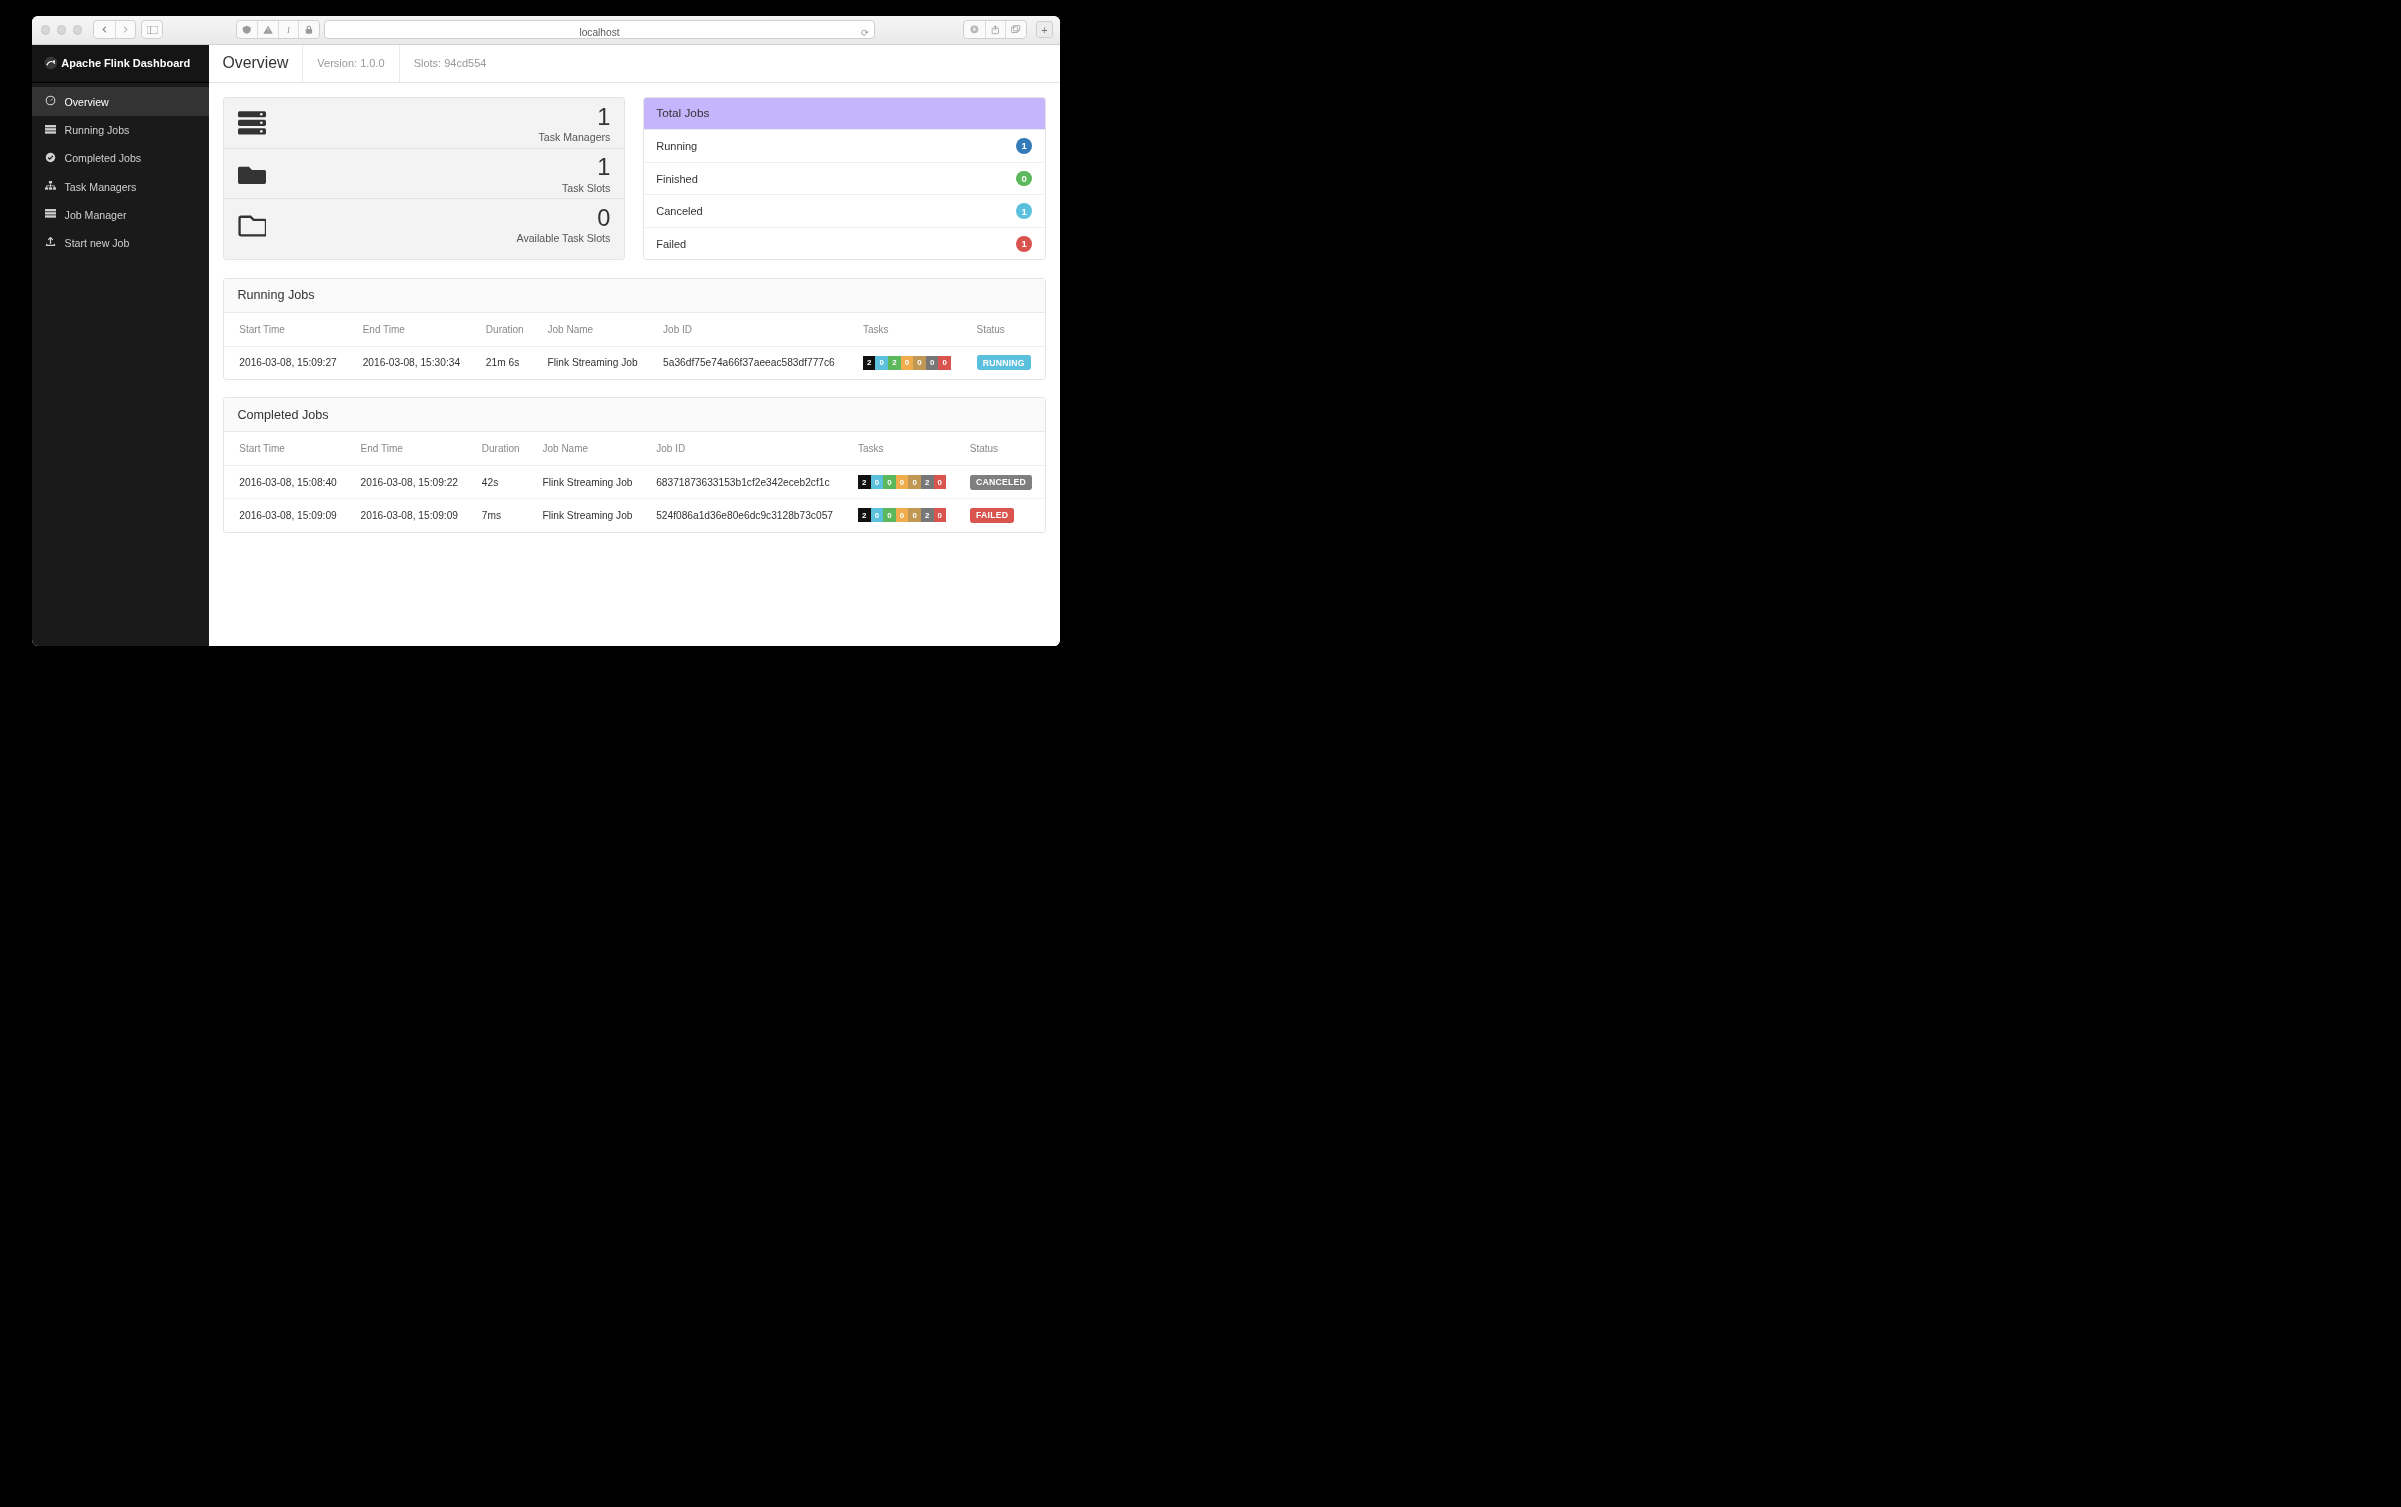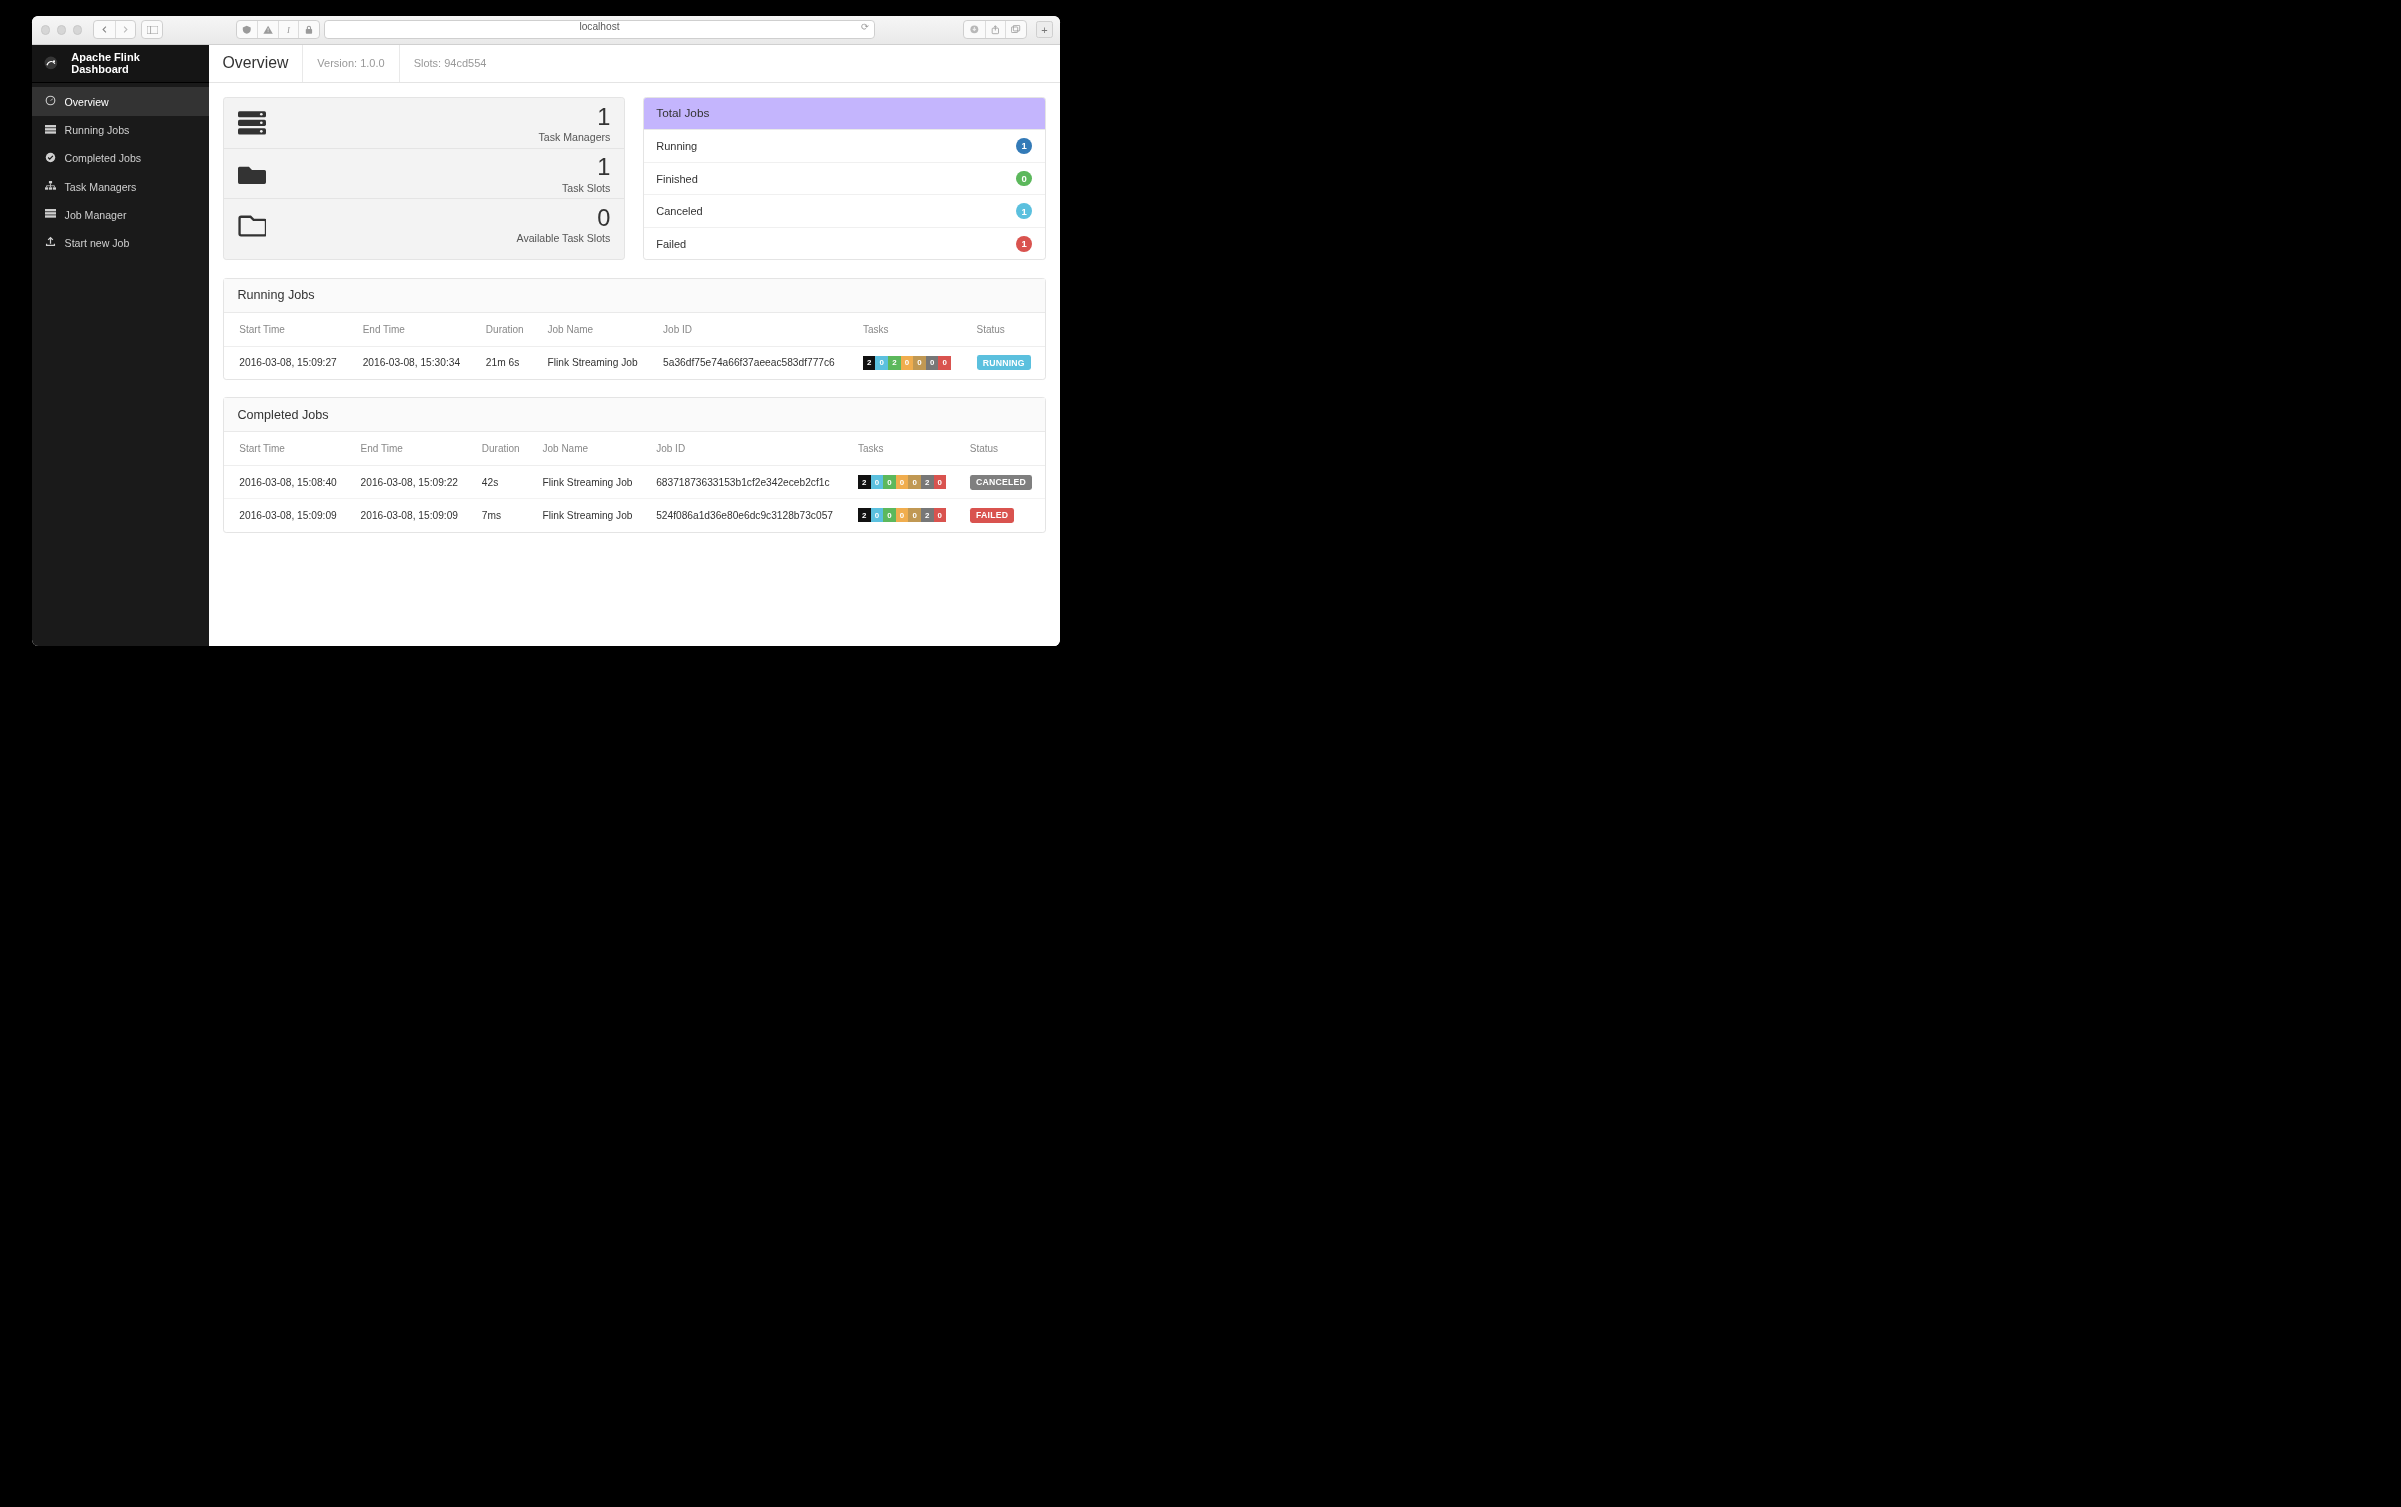--- a/index.html
+++ b/index.html
@@ -31,35 +31,35 @@
     padding: 0 6.3px;
     gap: 4.7px;
   }
   .traffic { display: flex; gap: 6.3px; margin-right: 6.3px; margin-left:3.2px;}
   .dot { width: 9.5px; height: 9.5px; border-radius: 50%; background:#d6d6d6; border:0.8px solid #c8c8c8; }
   .nav-group, .tool-group { display:flex; border:0.8px solid #cfcfcf; border-radius:3.9px; background:#fafafa; }
   .nav-btn, .tool-btn { width:20.5px; height:17.3px; display:flex;align-items:center;justify-content:center; color:#7a7a7a; font-size:8.7px; }
   .nav-btn + .nav-btn, .tool-btn + .tool-btn { border-left:0.8px solid #dcdcdc; }
   .url-bar {
     flex:2; height:19px; border:0.8px solid #cfcfcf; border-radius:3.9px;
-    background:#fff; display:flex; align-items:flex-start; justify-content:center;
+    background:#fff; display:flex; align-items:flex-end; justify-content:center;
     color:#5a5a5a; font-size:10.2px; position:relative;
   }
   .url-refresh { position:absolute; right:4.7px; color:#9a9a9a; font-size:9.5px;}
   .plus-tab { width:17.3px; height:17.3px; border:0.8px solid #cfcfcf; background:#ececec; color:#777; display:flex;align-items:center;justify-content:center; border-radius:2.4px; margin-left:4.7px;}
   
   .app { flex:1; display:flex; overflow:hidden; }
   .sidebar {
     width: 177px;
     background:#1a1a1a;
     color:#e0e0e0;
     display:flex; flex-direction:column;
   }
   .brand {
-    height:38px; display:flex; align-items:center; gap:13px;
+    height:38px; display:flex; align-items:center; gap:3px;
     padding:0 11px; background:#151515; border-bottom:0.8px solid #000;
     font-weight:600; font-size:11px; color:#fff;
   }
   .brand-icon { width:15.8px; height:15.8px; }
   .side-items { display:flex; flex-direction:column; padding-top:4.7px; }
   .side-item {
     display:flex; align-items:center; gap:7.9px;
     padding:7.9px 12.6px; color:#cfcfcf; font-size:10.6px; cursor:pointer;
   }
   .side-item.active { background:#333; color:#fff; }

